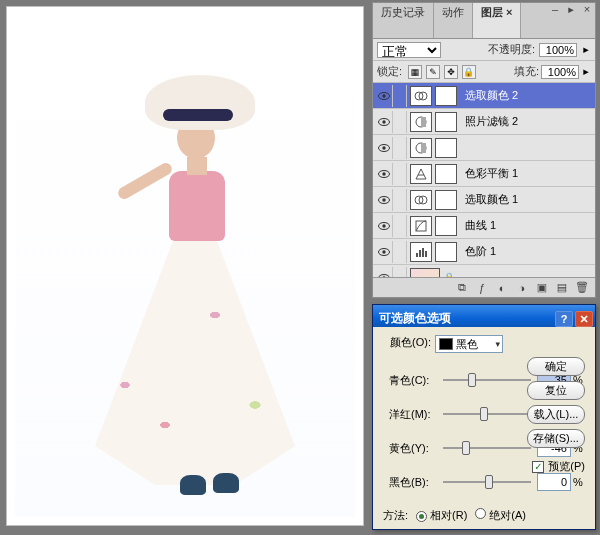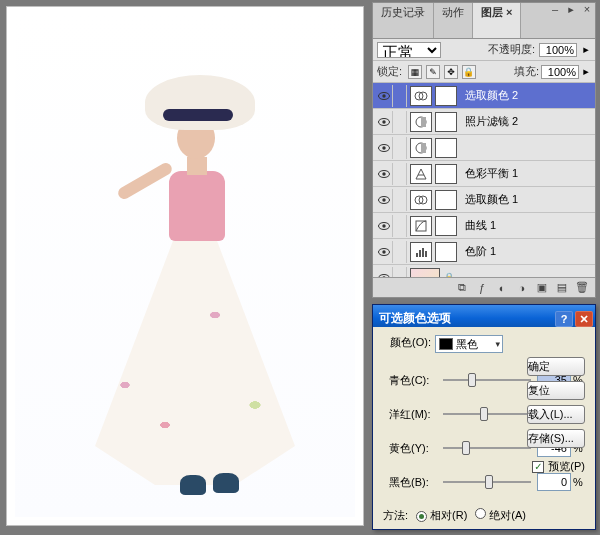--- a/index.html
+++ b/index.html
@@ -39,21 +39,21 @@
     position: absolute; left: 372px; top: 2px; width: 224px; height: 296px;
     background: #e4e4e4; border: 1px solid #8e8e8e;
     display: flex; flex-direction: column;
   }
   .panel-tabs { display: flex; height: 36px; background: #cdcdcd; border-bottom: 1px solid #929292; }
   .ptab { padding: 2px 8px; border-right: 1px solid #a0a0a0; color: #333; cursor: default; }
   .ptab.active { background: #e4e4e4; font-weight: bold; }
   .ptab-actions { margin-left: auto; display:flex; }
   .ptab-actions span { width: 16px; text-align:center; color:#444; }
   .panel-row1 { display:flex; align-items:center; height:22px; padding:0 4px; gap:4px; border-bottom:1px solid #bdbdbd;}
-  .panel-row1 select, .panel-row1 input { font-size:16px; height:16px; }
+  .panel-row1 select, .panel-row1 input { font-size:13px; height:16px; }
   .blend-select { width:64px; background:#fff; border:1px solid #999;}
   .opac-label { margin-left:auto; color:#333;}
   .opac-field { width:38px; background:#fff; border:1px solid #999; text-align:right; padding-right:2px;}
   .opac-caret { width:10px; text-align:center;}
   .panel-row2 { display:flex; align-items:center; height:22px; padding:0 4px; gap:2px; border-bottom:1px solid #bdbdbd;}
   .lock-label { color:#333;}
   .lock-icons { display:flex; gap:4px; margin-left:4px;}
   .lock-icons span { width:14px; height:14px; border:1px solid #999; background:#f0f0f0; display:inline-flex; align-items:center; justify-content:center; font-size:9px;}
   .fill-label { margin-left:auto; color:#333;}
 
@@ -98,21 +98,21 @@
   .slider { flex:1; height:16px; position:relative; margin-right:4px;}
   .track { position:absolute; left:0; right:0; top:7px; height:2px; background:#9c9c9c;}
   .thumbhandle { position:absolute; top:1px; width:8px; height:14px; background:#e8e8e8; border:1px solid #666; border-radius:2px;}
   .valbox { width:34px; height:18px; border:1px solid #7f9db9; background:#fff; text-align:right; padding-right:3px; line-height:16px;}
   .valbox.active { background:#b6c7e8;}
   .pct { width:14px;}
   .method-row { position:absolute; bottom:6px; left:10px; display:flex; align-items:center; gap:8px;}
   .radio { width:11px; height:11px; border:1px solid #555; border-radius:50%; display:inline-flex; align-items:center; justify-content:center; margin-right:3px; background:#fff;}
   .radio.checked::after { content:""; width:5px; height:5px; background:#3a7a3a; border-radius:50%;}
   .dlg-buttons { position:absolute; right:10px; top:30px; display:flex; flex-direction:column; gap:5px; width:58px;}
-  .dlg-btn { height:19px; background:linear-gradient(#fff,#e4e4e4); border:1px solid #7a7a7a; border-radius:3px; line-height:17px; font-size:11px;}
+  .dlg-btn { height:19px; background:linear-gradient(#fff,#e4e4e4); border:1px solid #7a7a7a; border-radius:9px; text-align:center; line-height:17px; font-size:11px;}
   .preview-row { position:absolute; right:10px; top:132px; display:flex; align-items:center; gap:4px;}
   .chk { width:12px; height:12px; border:1px solid #555; background:#fff; display:inline-flex; align-items:center; justify-content:center; font-size:10px; color:#2a7a2a;}
 </style>
 </head>
 <body>
 
 <div class="canvas-area">
   <div class="canvas-inner">
     <div class="photo-figure">
       <div class="skirt"></div>

